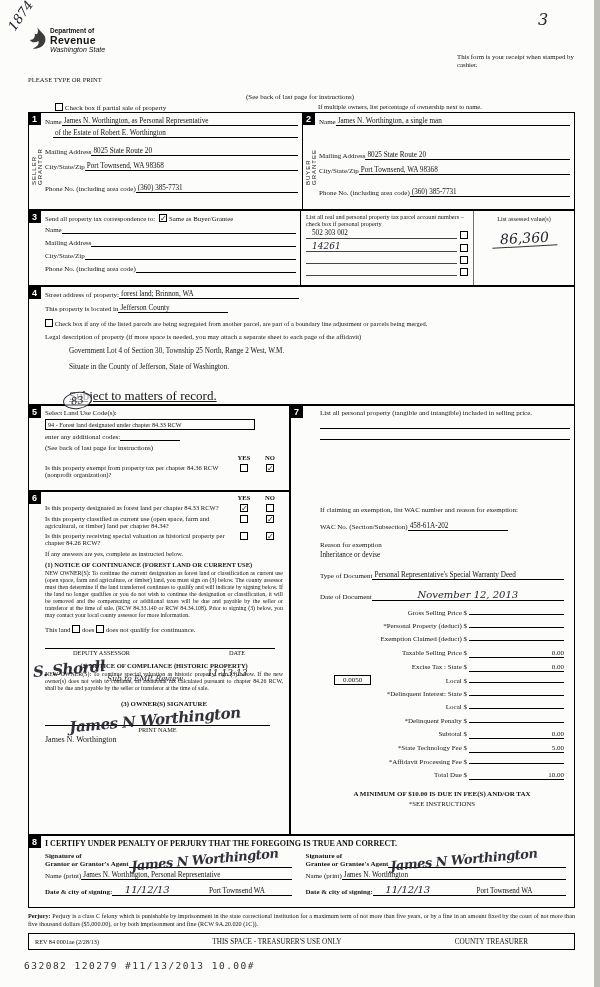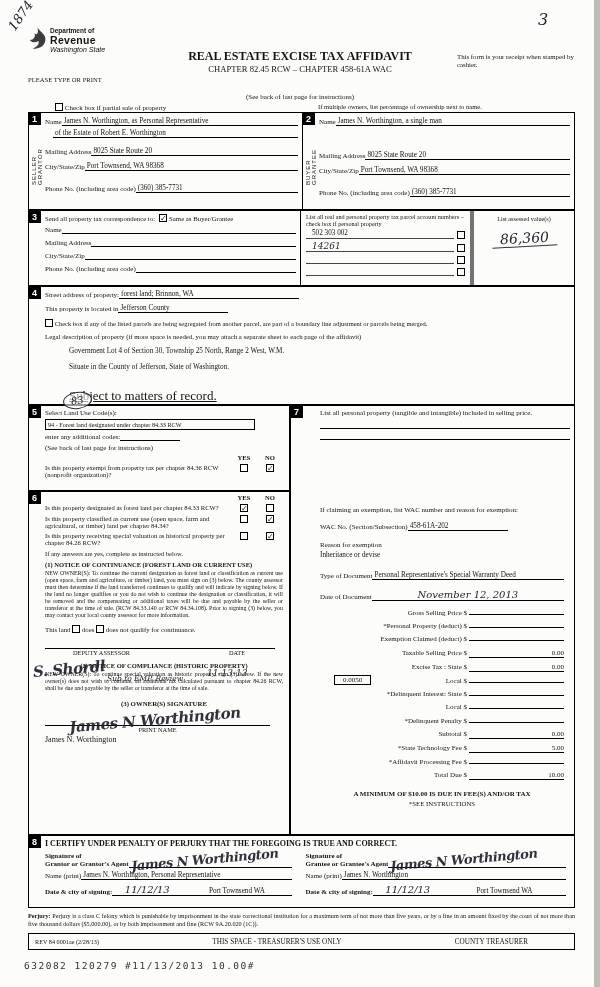--- a/index.html
+++ b/index.html
@@ -54,22 +54,20 @@
           <path d="M10 0 C14 6 20 8 18 15 C16.5 20 11 23 5 22 C10 20 12 17 11 14 C8 16 4 16 2 13 C6 13 8 10 7 6 C9 8 11.5 7 10 0 Z" fill="#3c3c3c"></path>
         </svg>
     </span>
     <span style="font-family:'Liberation Sans',sans-serif;">
       <div style="font-size:6.5px;font-weight:bold;">Department of</div>
       <div style="font-size:10.5px;font-weight:bold;letter-spacing:.3px;">Revenue</div>
       <div style="font-size:7px;font-style:italic;">Washington State</div>
     </span>
   </div>
 
-  <div class="abs c b" style="left:130px;top:49px;width:340px;font-size:12px;">REAL ESTATE EXCISE TAX AFFIDAVIT</div>
-  <div class="abs c" style="left:130px;top:64px;width:340px;font-size:8.6px;">CHAPTER 82.45 RCW – CHAPTER 458-61A WAC</div>
   <div class="abs" style="left:457px;top:53px;width:118px;font-size:6.8px;line-height:8px;">This form is your receipt when stamped by cashier.</div>
   <div class="abs" style="left:28px;top:76px;font-size:6.6px;">PLEASE TYPE OR PRINT</div>
   <div class="abs c" style="left:60px;top:93px;width:480px;font-size:7px;">(See back of last page for instructions)</div>
 
   <div class="abs" style="left:55px;top:103px;font-size:7px;">
     <span class="cb"></span>
     <span>Check box if partial sale of property</span>
   </div>
   <div class="abs" style="left:318px;top:103px;font-size:6.6px;">If multiple owners, list percentage of ownership next to name.</div>
 
@@ -140,21 +138,21 @@
         </div>
       <div class="frow lbl" style="margin-top:5px;">
           <span>City/State/Zip</span>
           <span class="u" style="flex:1;"></span>
         </div>
       <div class="frow lbl" style="margin-top:5px;">
           <span>Phone No. (including area code)</span>
           <span class="u" style="flex:1;"></span>
         </div>
     </div>
-    <div style="width:173px;border-right:4px solid #737373;padding:2px 5px 18px 5px;">
+    <div style="width:173px;border-right:1px solid #737373;padding:2px 5px 18px 5px;">
       <div class="tiny" style="line-height:7px;">List all real and personal property tax parcel account numbers – check box if personal property</div>
       <div class="parrow">
           <span class="parline">502 303 002</span>
           <span class="cb" style="margin-left:3px;"></span>
         </div>
       <div class="parrow">
           <span class="parline hand" style="font-size:9px;">14261</span>
           <span class="cb" style="margin-left:3px;"></span>
         </div>
       <div class="parrow">

